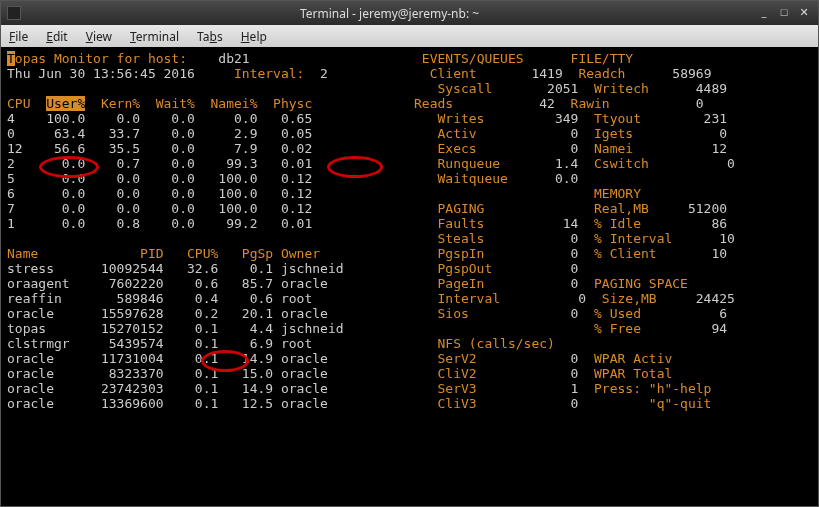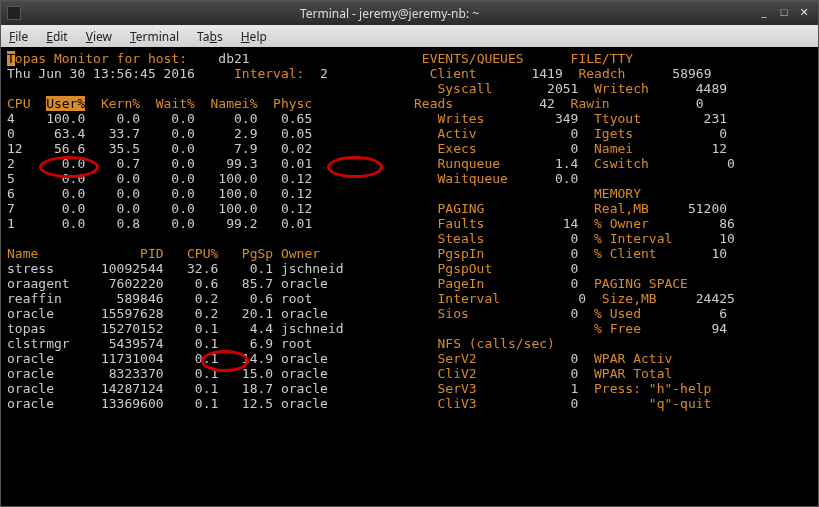--- a/index.html
+++ b/index.html
@@ -41,27 +41,27 @@
 <span class="w">Thu Jun 30 13:56:45 2016  </span>   <span class="o">Interval:</span>  <span class="w">2</span>             <span class="o">Client   </span><span class="w">    1419</span>  <span class="o">Readch  </span><span class="w">    58969</span>
                                                        <span class="o">Syscall   </span><span class="w">    2051</span>  <span class="o">Writech </span><span class="w">     4489</span>
 <span class="o">CPU </span> <span class="hi">User%</span>  <span class="o">Kern%  Wait%  Namei%  Physc</span>             <span class="o">Reads       </span><span class="w">    42</span>  <span class="o">Rawin       </span><span class="w">    0</span>
 <span class="w">4    100.0    0.0    0.0     0.0   0.65</span>                <span class="o">Writes      </span><span class="w">   349</span>  <span class="o">Ttyout      </span><span class="w">  231</span>
 <span class="w">0     63.4   33.7    0.0     2.9   0.05</span>                <span class="o">Activ       </span><span class="w">     0</span>  <span class="o">Igets       </span><span class="w">    0</span>
 <span class="w">12    56.6   35.5    0.0     7.9   0.02</span>                <span class="o">Execs       </span><span class="w">     0</span>  <span class="o">Namei       </span><span class="w">   12</span>
 <span class="w">2      0.0    0.7    0.0    99.3   0.01</span>                <span class="o">Runqueue    </span><span class="w">   1.4</span>  <span class="o">Cswitch      </span><span class="w">    0</span>
 <span class="w">5      0.0    0.0    0.0   100.0   0.12</span>                <span class="o">Waitqueue   </span><span class="w">   0.0</span>  <span class="o">            </span><span class="w">     </span>
 <span class="w">6      0.0    0.0    0.0   100.0   0.12</span>                <span class="o">            </span><span class="w">      </span>  <span class="o">MEMORY      </span><span class="w">     </span>
 <span class="w">7      0.0    0.0    0.0   100.0   0.12</span>                <span class="o">PAGING      </span><span class="w">      </span>  <span class="o">Real,MB     </span><span class="w">51200</span>
-<span class="w">1      0.0    0.8    0.0    99.2   0.01</span>                <span class="o">Faults      </span><span class="w">    14</span>  <span class="o">% Owner      </span><span class="w">   86</span>
+<span class="w">1      0.0    0.8    0.0    99.2   0.01</span>                <span class="o">Faults      </span><span class="w">    14</span>  <span class="o">% Idle      </span><span class="w">   86</span>
                                                        <span class="o">Steals      </span><span class="w">     0</span>  <span class="o">% Interval   </span><span class="w">   10</span>
 <span class="o">Name             PID   CPU%   PgSp Owner   </span>            <span class="o">PgspIn      </span><span class="w">     0</span>  <span class="o">% Client    </span><span class="w">   10</span>
 <span class="w">stress      10092544   32.6    0.1 jschneid  </span>          <span class="o">PgspOut     </span><span class="w">     0</span>  <span class="o">            </span><span class="w">     </span>
 <span class="w">oraagent     7602220    0.6   85.7 oracle    </span>          <span class="o">PageIn      </span><span class="w">     0</span>  <span class="o">PAGING SPACE</span><span class="w">     </span>
-<span class="w">reaffin       589846    0.2    0.6 root      </span>          <span class="o">Interval     </span><span class="w">     0</span>  <span class="o">Size,MB     </span><span class="w">24425</span>
+<span class="w">reaffin       589846    0.4    0.6 root      </span>          <span class="o">Interval     </span><span class="w">     0</span>  <span class="o">Size,MB     </span><span class="w">24425</span>
 <span class="w">oracle      15597628    0.2   20.1 oracle    </span>          <span class="o">Sios        </span><span class="w">     0</span>  <span class="o">% Used      </span><span class="w">    6</span>
 <span class="w">topas       15270152    0.1    4.4 jschneid  </span>          <span class="o">            </span><span class="w">      </span>  <span class="o">% Free      </span><span class="w">   94</span>
 <span class="w">clstrmgr     5439574    0.1    6.9 root      </span>          <span class="o">NFS (calls/sec)</span><span class="w">      </span>  <span class="o">            </span><span class="w">     </span>
 <span class="w">oracle      11731004    0.1   14.9 oracle    </span>          <span class="o">SerV2       </span><span class="w">     0</span>  <span class="o">WPAR Activ  </span><span class="w">     </span>
 <span class="w">oracle       8323370    0.1   15.0 oracle    </span>          <span class="o">CliV2       </span><span class="w">     0</span>  <span class="o">WPAR Total  </span><span class="w">     </span>
-<span class="w">oracle      14287124    0.1   18.7 oracle    </span>          <span class="o">SerV3       </span><span class="w">     1</span>  <span class="o">Press: "h"-help</span><span class="w">     </span>
+<span class="w">oracle      23742303    0.1   14.9 oracle    </span>          <span class="o">SerV3       </span><span class="w">     1</span>  <span class="o">Press: "h"-help</span><span class="w">     </span>
 <span class="w">oracle      13369600    0.1   12.5 oracle    </span>          <span class="o">CliV3       </span><span class="w">     0</span>  <span class="o">       "q"-quit</span><span class="w">     </span>
 <div class="circle" style="left: 38px; top: 109px; width: 60px; height: 22px;"></div><div class="circle" style="left: 326px; top: 109px; width: 56px; height: 22px;"></div><div class="circle" style="left: 200px; top: 303px; width: 48px; height: 22px;"></div></div>
 </div>
 
 </body></html>

